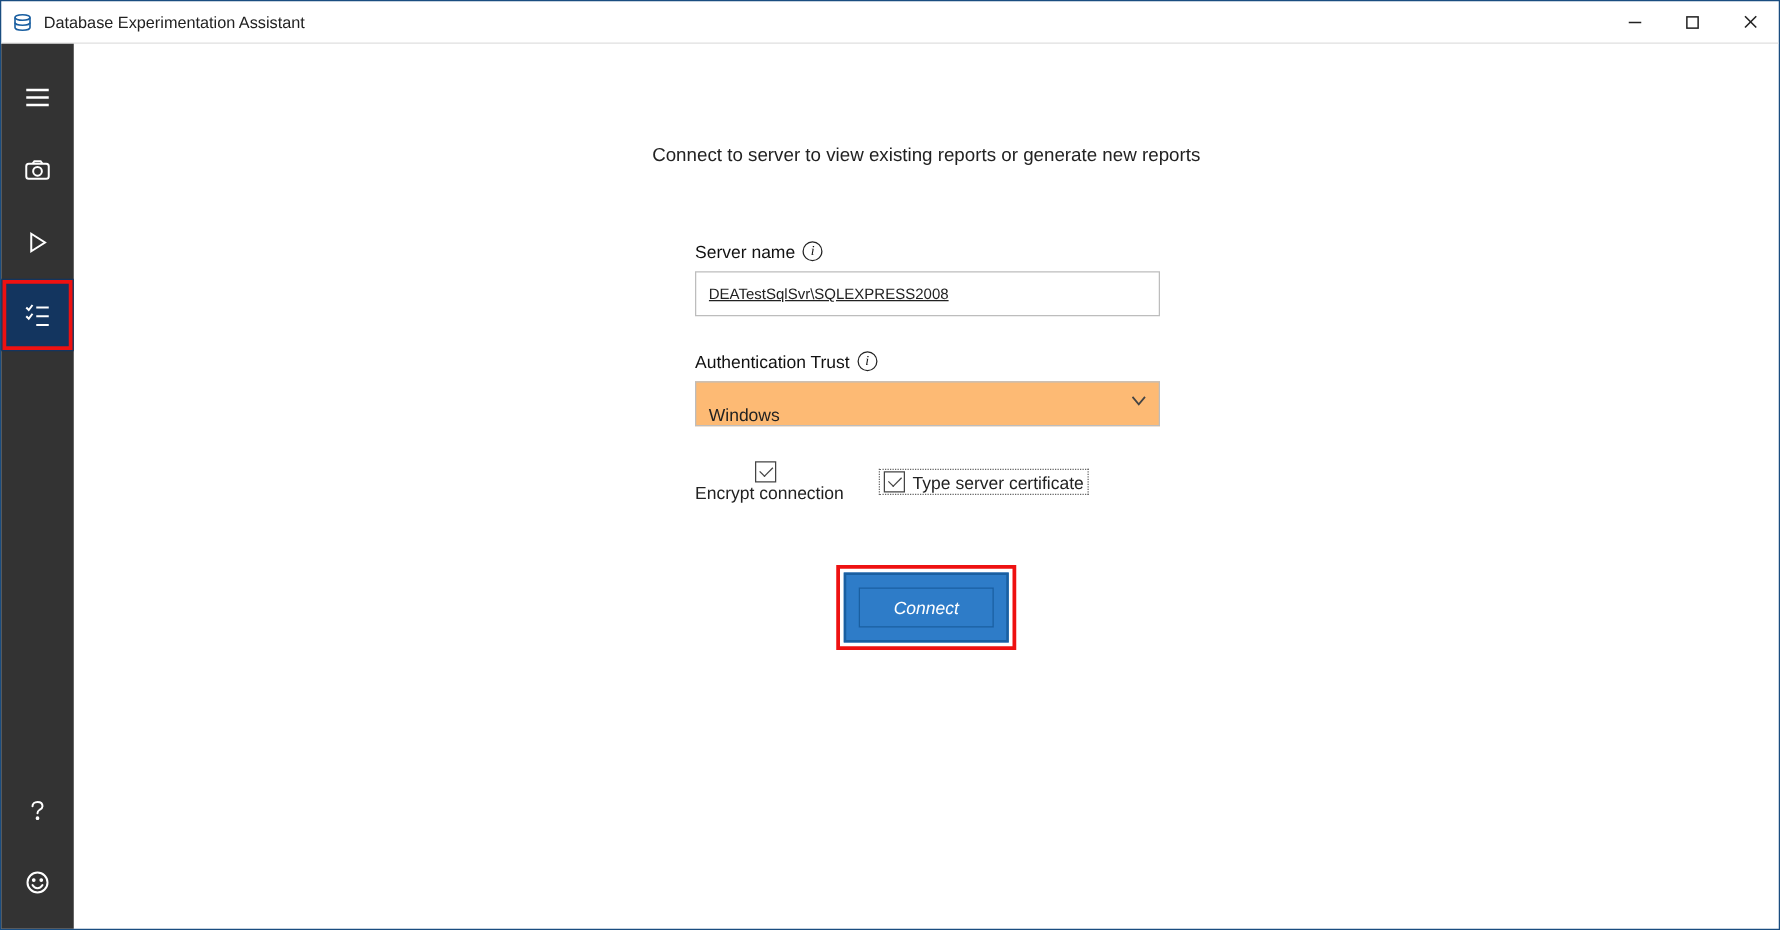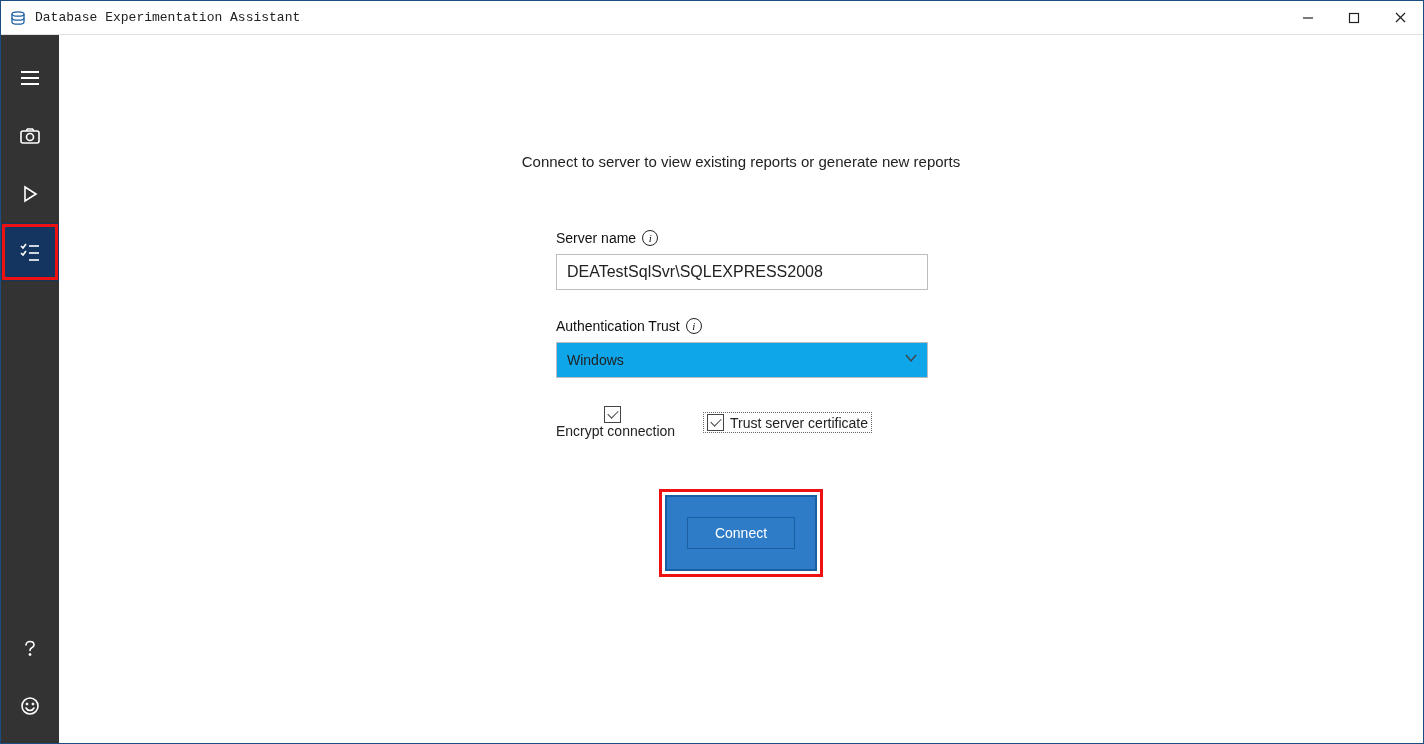--- a/index.html
+++ b/index.html
@@ -1,49 +1,49 @@
 <!DOCTYPE html>
 <html><head>
 <meta charset="utf-8">
 <style>
   * { box-sizing: border-box; margin: 0; padding: 0; }
   html, body { width: 1424px; height: 744px; font-family: "Segoe UI", Arial, sans-serif; overflow: hidden; }
   .window { width: 100%; height: 100%; border: 1px solid #1a4d80; background: #fff; display: flex; flex-direction: column; }
   .titlebar { height: 34px; display: flex; align-items: center; padding: 0 0 0 8px; border-bottom: 1px solid #e0e0e0; }
   .titlebar .app-icon { width: 18px; height: 18px; margin-right: 8px; display:flex; align-items:center; justify-content:center; }
-  .titlebar .title { font-size: 13px; color: #222; flex: 0 0 auto; font-family: Liberation Mono, monospace; }
+  .titlebar .title { font-size: 13px; color: #222; flex: 0 0 auto; }
   .titlebar .spacer { flex: 1; }
   .titlebar .win-controls { display: flex; height: 100%; }
   .titlebar .win-btn { width: 46px; height: 100%; display:flex; align-items:center; justify-content:center; color:#222; font-size:14px; }
   .body-row { flex:1; display:flex; min-height:0; }
   .sidebar { width: 58px; background:#333; display:flex; flex-direction:column; align-items:center; padding-top:14px; gap:0; }
   .side-item { width:58px; height:58px; display:flex; align-items:center; justify-content:center; color:#fff; }
   .side-item svg { stroke:#fff; }
   .side-item.active { background:#13355f; }
   .side-item.highlight-box { position:relative; }
   .highlight-red { position:absolute; border:3px solid #e11; pointer-events:none; }
   .sidebar .bottom { margin-top:auto; padding-bottom:8px; }
   .content { flex:1; position:relative; }
-  .center { position:absolute; left:50%; top:40%; transform:translate(-50%,-50%); width:480px; text-align:center;margin-top:47px; }
+  .center { position:absolute; left:50%; top:40%; transform:translate(-50%,-50%); width:480px; text-align:center; }
   .instr { font-size:15px; color:#222; margin-bottom:60px; }
   .field { text-align:left; margin-bottom:28px; margin-left:55px; width:372px; }
   .field-label { font-size:14px; color:#111; margin-bottom:8px; display:flex; align-items:flex-end; gap:6px; }
   .info-icon { width:16px; height:16px; border:1.5px solid #222; border-radius:50%; display:inline-flex; align-items:center; justify-content:center; font-size:11px; font-style:italic; font-family:serif; }
-  .text-input { width:372px; height:36px; border:1px solid #bdbdbd; padding:0 10px; font-size:16px; color:#222; }
+  .text-input { width:372px; height:36px; border:1px solid #bdbdbd; padding:0 10px; font-size:12px; color:#222;text-decoration:underline; }
   .select-wrap { position:relative; width:372px; }
-  .select-input { width:372px; height:36px; border:1px solid #bdbdbd; padding:0 10px; font-size:14px; color:#222; display:flex; align-items:center; background:#0ea5e9; }
+  .select-input { width:372px; height:36px; border:1px solid #bdbdbd; padding:0 10px; font-size:14px; color:#222; display:flex; align-items:flex-end; background:#fdba74; }
   .select-wrap .chev { position:absolute; right:10px; top:50%; transform:translateY(-50%); }
   .check-row { text-align:left; margin-left:55px; display:flex; gap:28px; align-items:center; font-size:14px; color:#222; margin-bottom:50px; }
   .checkbox { width:17px; height:17px; border:1px solid #444; display:inline-flex; align-items:center; justify-content:center; margin-right:6px; vertical-align:middle; }
   .checkbox.checked::after { content:""; width:9px; height:5px; border-left:1.5px solid #444; border-bottom:1.5px solid #444; transform:rotate(-45deg); margin-top:-3px; }
   .check-label { display:inline-flex; align-items:center;flex-direction:column; }
   .cert-wrap { border:1px dotted #666; padding:1px 3px; display:inline-flex; align-items:center; }
   .connect-btn { width:108px; height:32px; background:#2e7cc8; color:#fff; font-size:14px; border:1px solid #1a5fa1; display:flex; align-items:center; justify-content:center; }
   .connect-outer { border:3px solid #e11; padding:3px; display:inline-block; }
-  .connect-mid { border:2px solid #1a5fa1; background:#2e7cc8; padding:20px; display:inline-block; }
+  .connect-mid { border:2px solid #1a5fa1; background:#2e7cc8; padding:10px; display:inline-block;font-style:italic; }
 </style>
 </head>
 <body>
 
 <div class="window">
   <div class="titlebar">
     <span class="app-icon">
       <svg width="16" height="16" viewBox="0 0 16 16">
           <ellipse cx="8" cy="4" rx="6" ry="2.2" fill="none" stroke="#1a5fa1" stroke-width="1.3"></ellipse>
           <path d="M2 4v8c0 1.2 2.7 2.2 6 2.2s6-1 6-2.2V4" fill="none" stroke="#1a5fa1" stroke-width="1.3"></path>
@@ -151,21 +151,21 @@
           </div>
         </div>
 
         <div class="check-row">
           <span class="check-label">
             <span class="checkbox checked"></span>
             <span>Encrypt connection</span>
           </span>
           <span class="cert-wrap">
             <span class="checkbox checked"></span>
-            <span>Trust server certificate</span>
+            <span>Type server certificate</span>
           </span>
         </div>
 
         <div class="connect-outer">
           <div class="connect-mid">
             <div class="connect-btn">
               <span>Connect</span>
             </div>
           </div>
         </div>

